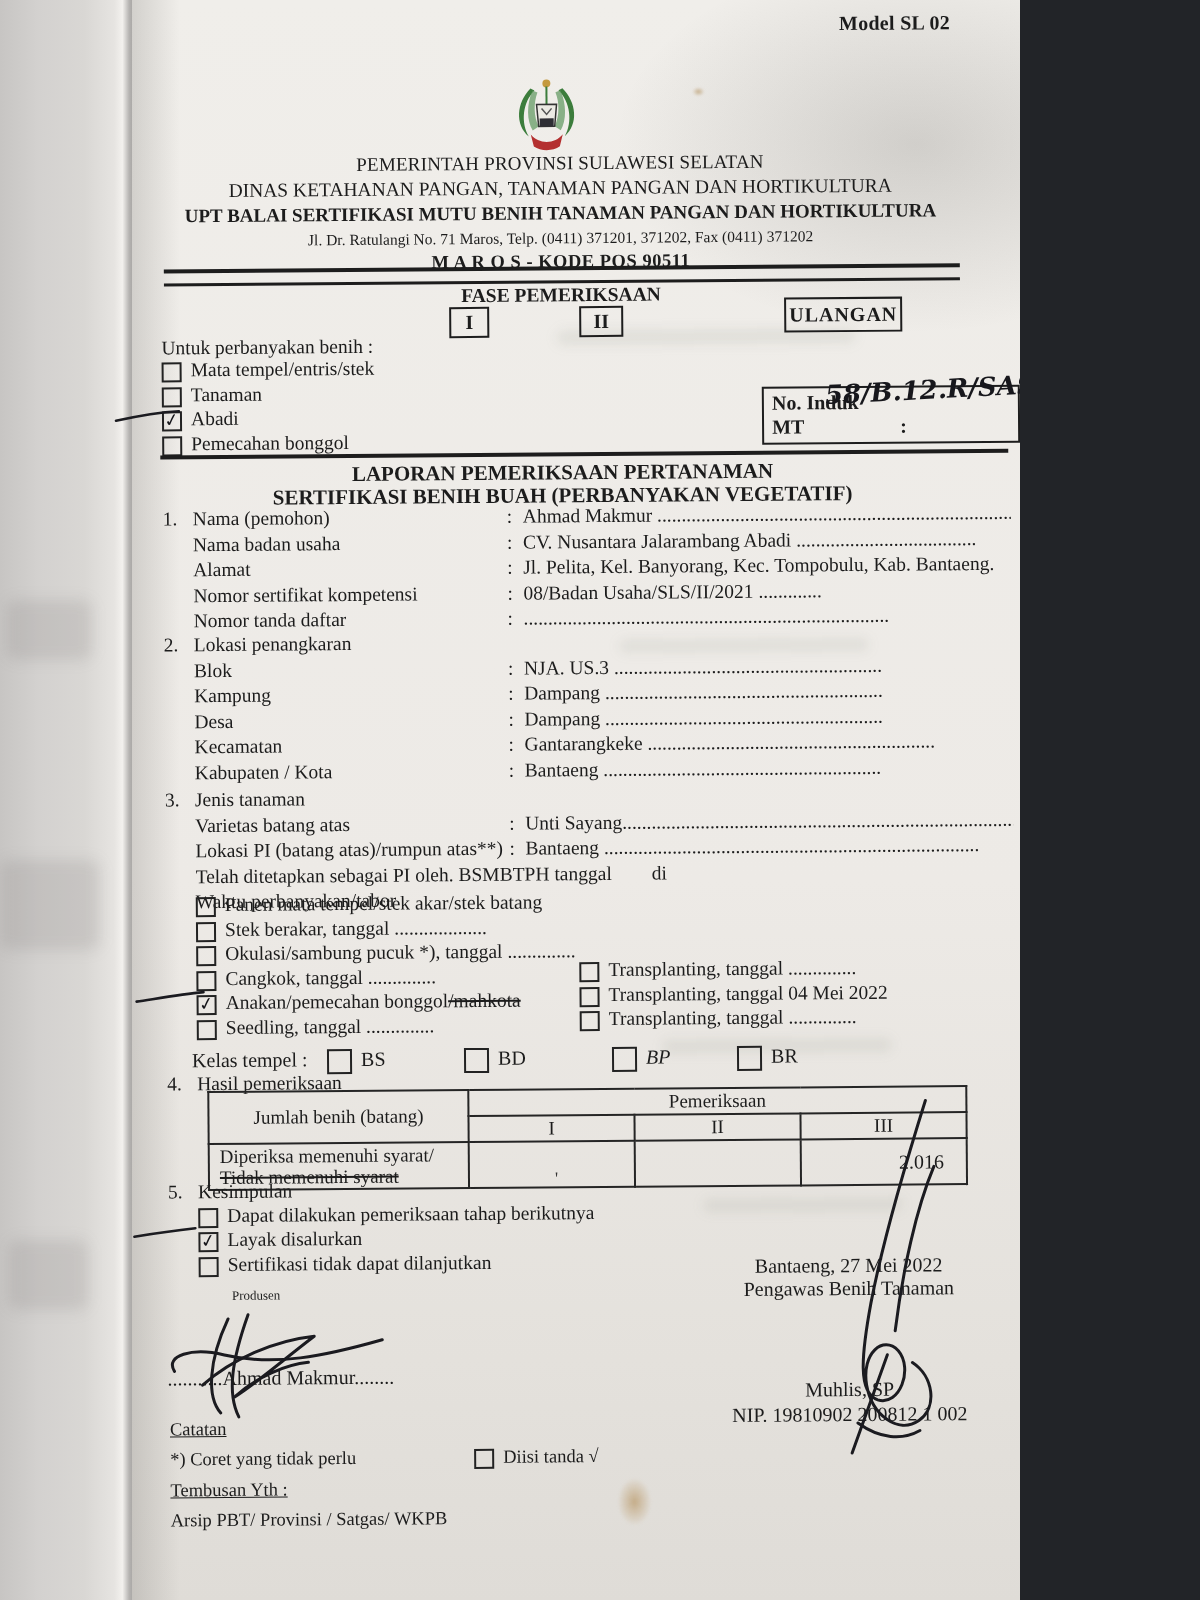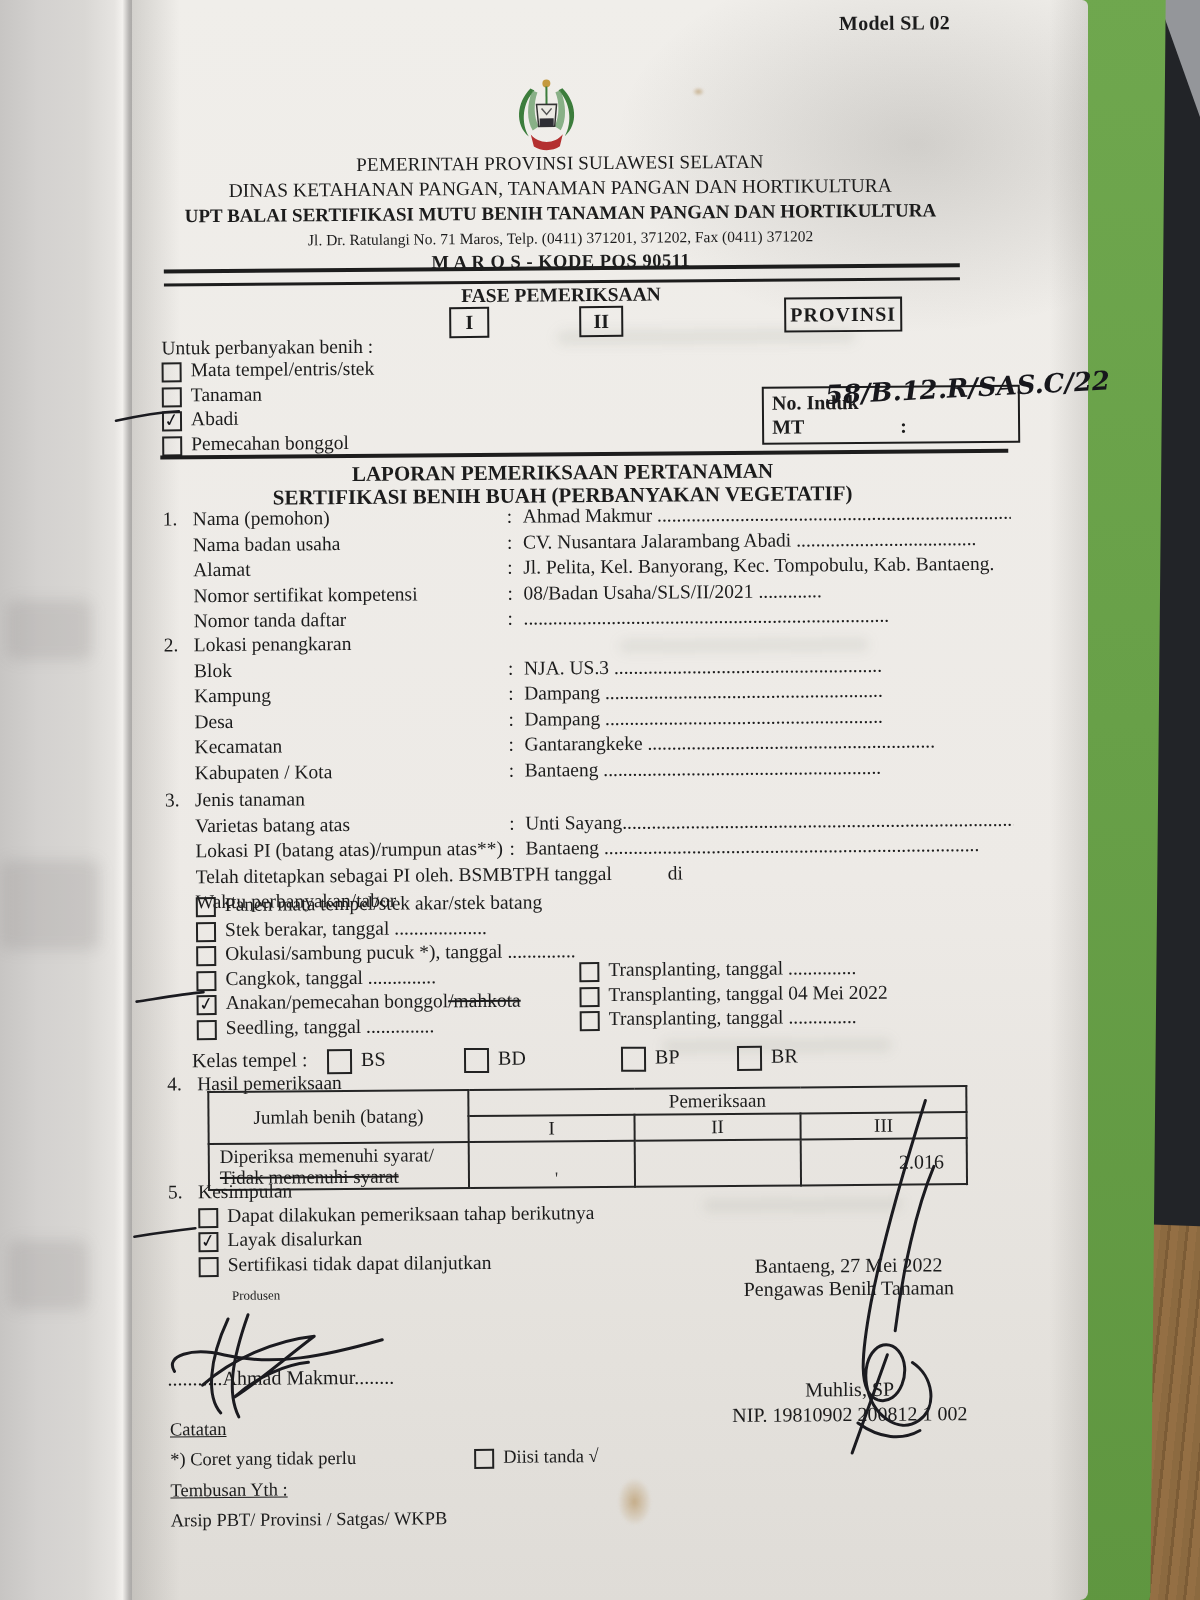--- a/index.html
+++ b/index.html
@@ -1,16 +1,16 @@
 <!DOCTYPE html>
 <html><head>
 <meta charset="utf-8">
 <style>
   html,body{margin:0;padding:0;background:#222428;}
-  .scene{position:relative;width:1200px;height:1600px;overflow:hidden;background:#222428;
+  .scene{position:relative;width:1020px;height:1600px;overflow:hidden;background:#222428;
          font-family:"Liberation Serif",serif;color:#1c1c1c;}
   
   .bg-wedge{position:absolute;left:1128px;top:0;width:72px;height:150px;background:#94969a;
             clip-path:polygon(42% 0,100% 0,100% 78%);}
   .wood{position:absolute;left:1118px;top:1225px;width:92px;height:400px;transform:rotate(2deg);
         background:repeating-linear-gradient(94deg,#8c6a40 0 7px,#7c5c36 7px 10px,#946f44 10px 18px);}
   .green-folder{position:absolute;left:1042px;top:-12px;width:116px;height:1630px;transform:rotate(.55deg);
         background:linear-gradient(180deg,#6fa74e 0%,#68a048 45%,#5f9640 100%);border-radius:0 0 26px 10px;}
   .pages-edge{position:absolute;left:0;top:0;width:136px;height:1600px;
         background:linear-gradient(90deg,#c7c5c3 0%,#d3d1cf 28%,#d9d7d4 62%,#e6e4e1 84%,#f3f1ee 90%,#b5b3b1 95%,#9d9b99 100%);}
@@ -137,21 +137,21 @@
       <div class="h2">DINAS KETAHANAN PANGAN, TANAMAN PANGAN DAN HORTIKULTURA</div>
       <div class="h3">UPT BALAI SERTIFIKASI MUTU BENIH TANAMAN PANGAN DAN HORTIKULTURA</div>
       <div class="h4">Jl. Dr. Ratulangi No. 71 Maros, Telp. (0411) 371201, 371202, Fax (0411) 371202</div>
       <div class="h5">M A R O S  -  KODE POS 90511</div>
     </div>
     <div class="abs rule-double"></div>
 
     <div class="abs fase-title">FASE PEMERIKSAAN</div>
     <div class="abs fbox i">I</div>
     <div class="abs fbox ii">II</div>
-    <div class="abs fbox ul">PROVINSI</div>
+    <div class="abs fbox ul">ULANGAN</div>
 
     <div class="abs" style="top:334px;left:165px;">
       <div class="lead">Untuk perbanyakan benih :</div>
       <div class="cbrow">
         <span class="cb"></span>
         <span>Mata tempel/entris/stek</span>
       </div>
       <div class="cbrow">
         <span class="cb"></span>
         <span>Tanaman</span>
@@ -268,21 +268,21 @@
       </div>
       <div class="srow">
         <span class="num"></span>
         <span class="lbl">Lokasi PI (batang atas)/rumpun atas**)</span>
         <span class="colon">:</span>
         <span class="val">Bantaeng .............................................................................</span>
       </div>
       <div class="srow">
         <span class="num"></span>
         <span>Telah ditetapkan sebagai PI oleh. BSMBTPH tanggal</span>
-        <span style="margin-left:56px;">di</span>
+        <span style="margin-left:40px;">di</span>
       </div>
       <div class="srow">
         <span class="num"></span>
         <span>Waktu perbanyakan/tabor</span>
       </div>
     </div>
 
     <div class="abs wkt-left">
       <div class="cbrow">
         <span class="cb"></span>
@@ -331,21 +331,21 @@
     <div class="abs kelas">
       <span>Kelas tempel :</span>
       <span class="opt" style="left:135px;">
         <span class="cb big"></span>
         <span>BS</span>
       </span>
       <span class="opt" style="left:272px;text-align:right;">
         <span class="cb big"></span>
         <span>BD</span>
       </span>
-      <span class="opt" style="left:429px;">
+      <span class="opt" style="left:420px;font-style:italic;">
         <span class="cb big"></span>
         <span>BP</span>
       </span>
       <span class="opt" style="left:545px;">
         <span class="cb big"></span>
         <span>BR</span>
       </span>
     </div>
 
     <div class="abs shead" style="top:1068px;left:165px;font-size:19.5px;">

